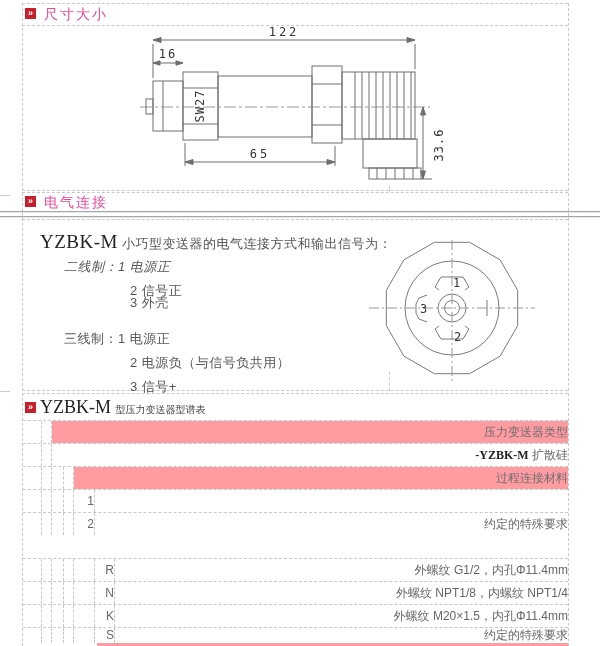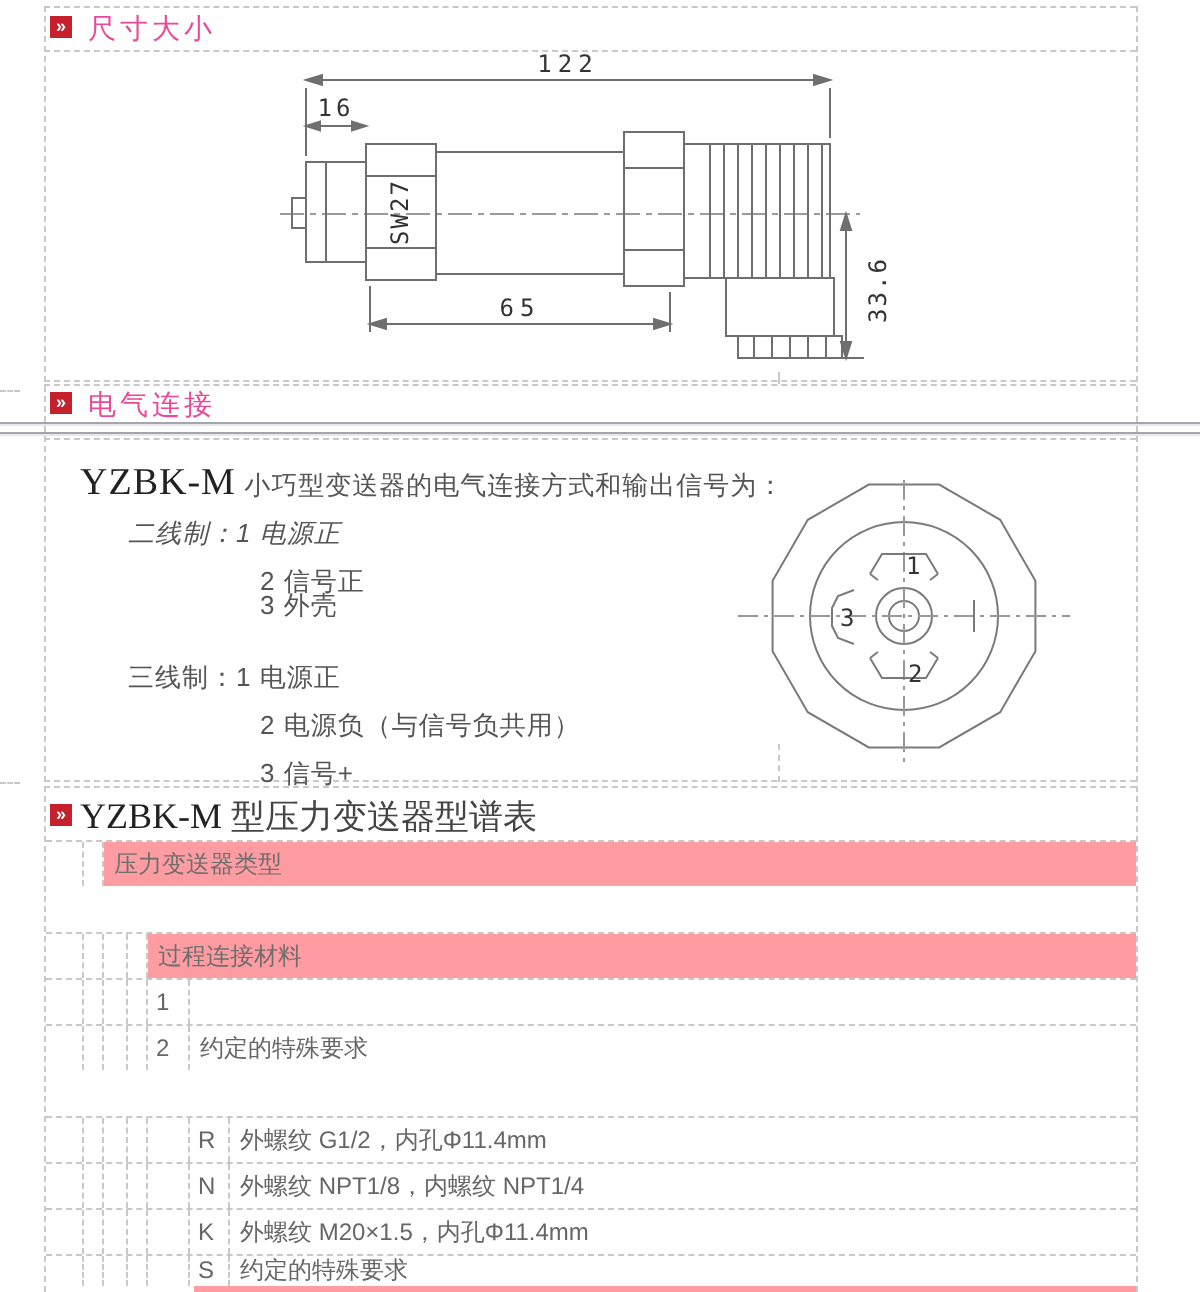--- a/index.html
+++ b/index.html
@@ -12,21 +12,21 @@
   .grayline2{position:absolute;height:1px;background:#e7e7ec;}
   
   .sec-title{position:absolute;font-size:14px;color:#ec4899;letter-spacing:2px;}
   .red-icon{position:absolute;width:11px;height:11px;background:#c5202c;color:#fff;
             font-size:9px;line-height:10px;text-align:center;font-weight:bold;}
   .serif-model{font-family:"Liberation Serif",serif;color:#222;}
   
   .etext{position:absolute;font-size:13px;color:#555;letter-spacing:0.5px;white-space:nowrap;}
   
   .trow{position:absolute;left:23px;width:545px;display:flex;box-sizing:border-box;
-        border-top:1px dashed #c8c8c8;height:23px;line-height:22px;font-size:12px;color:#666;}
+        border-top:1px dashed #c8c8c8;height:23px;line-height:22px;font-size:12px;color:#666;text-align:right;}
   .sp{box-sizing:border-box;border-right:1px dashed #c8c8c8;height:100%;flex:none;}
   .s1{width:19px}.s2{width:10px}.s3{width:12px}.s4{width:10px}.s5{width:21px}
   .codecell{flex:none;box-sizing:border-box;border-right:1px dashed #c8c8c8;padding-left:4px;color:#666;}
   .txtcell{flex:1;padding-left:5px;white-space:nowrap;overflow:hidden;}
   .pinkcell{flex:1;background:#ff9ca2;color:#6e6e6e;padding-left:5px;white-space:nowrap;}
   svg{position:absolute;}
   svg text{font-family:"DejaVu Sans Mono",monospace;fill:#333;}
 </style>
 </head>
 <body>
@@ -153,27 +153,35 @@
       <line x1="120" y1="62" x2="120" y2="78"></line>
     </g>
     <text x="86" y="49" font-size="12" fill="#555" font-family="DejaVu Sans, sans-serif">1</text>
     <text x="87" y="103" font-size="12" fill="#555" font-family="DejaVu Sans, sans-serif">2</text>
     <text x="53" y="75" font-size="12" fill="#555" font-family="DejaVu Sans, sans-serif">3</text>
   </svg>
 
   <div class="red-icon" style="left:25px;top:402px;"><span>»</span></div>
   <div style="position:absolute;left:40px;top:397px;white-space:nowrap;">
     <span class="serif-model" style="font-size:18px;">YZBK-M</span>
-    <span style="font-size:17px;color:#444;">型压力变送器型谱表</span>
+    <span style="font-size:10px;color:#444;">型压力变送器型谱表</span>
   </div>
 
   <div class="trow" style="top:420px;">
     <div class="sp s1"></div>
     <div class="sp s2"></div>
     <div class="pinkcell">压力变送器类型</div>
+  </div>
+  <div class="trow" style="top:443px;">
+    <div class="sp s1"></div>
+    <div class="sp s2"></div>
+    <div class="txtcell">
+      <span class="serif-model" style="font-weight:bold;font-size:12px;">-YZBK-M</span>
+      <span>扩散硅</span>
+    </div>
   </div>
   <div class="trow" style="top:466px;">
     <div class="sp s1"></div>
     <div class="sp s2"></div>
     <div class="sp s3"></div>
     <div class="sp s4"></div>
     <div class="pinkcell">过程连接材料</div>
   </div>
   <div class="trow" style="top:489px;">
     <div class="sp s1"></div>

